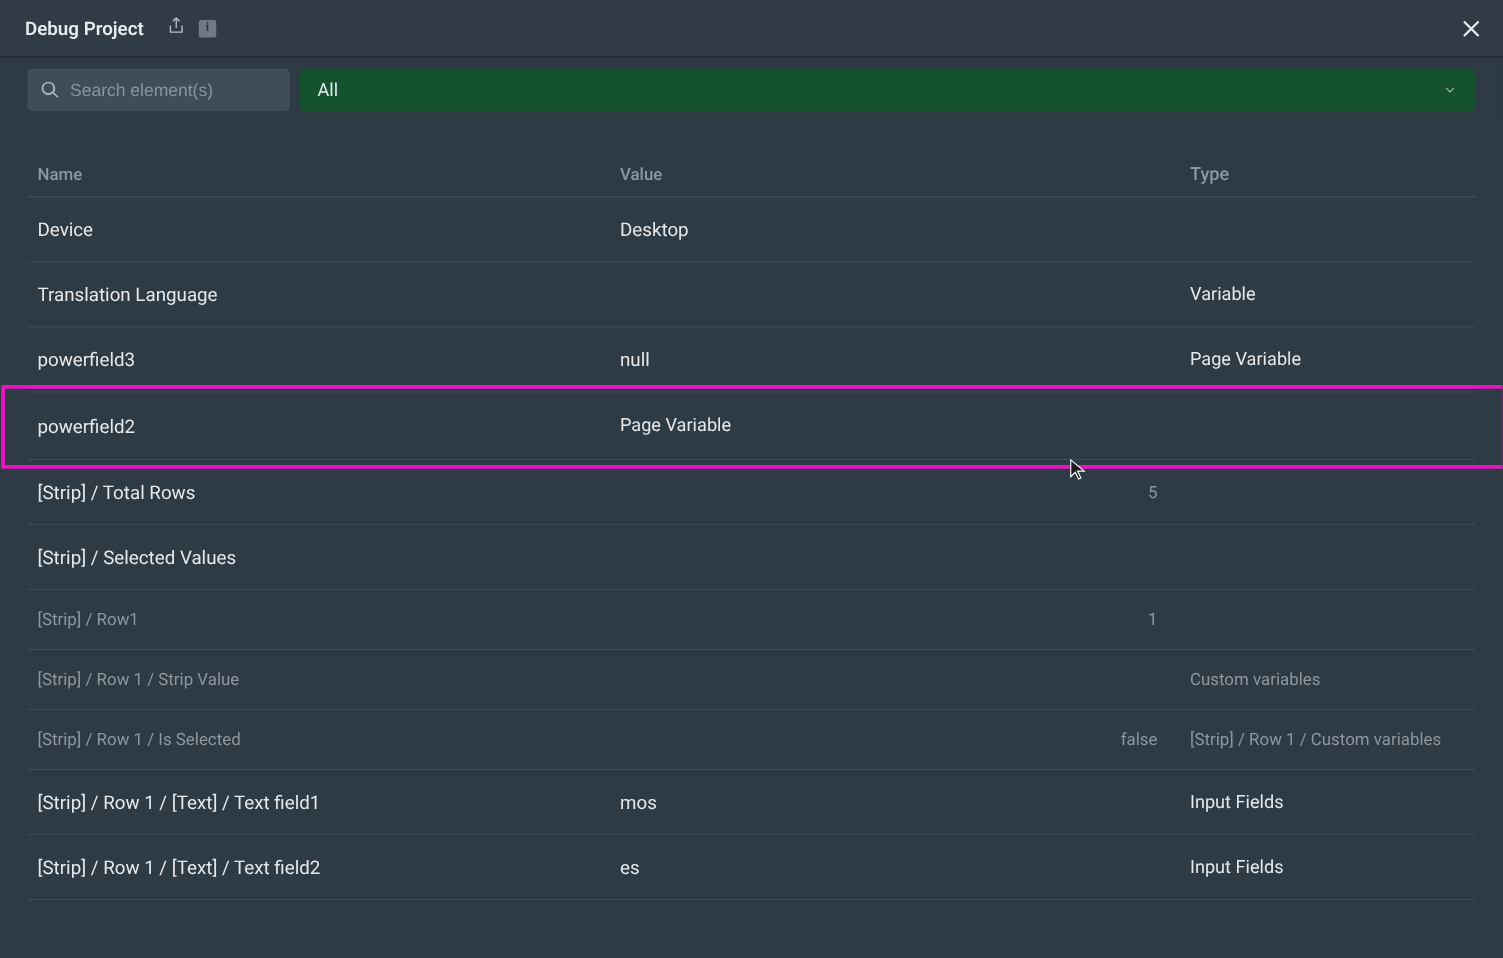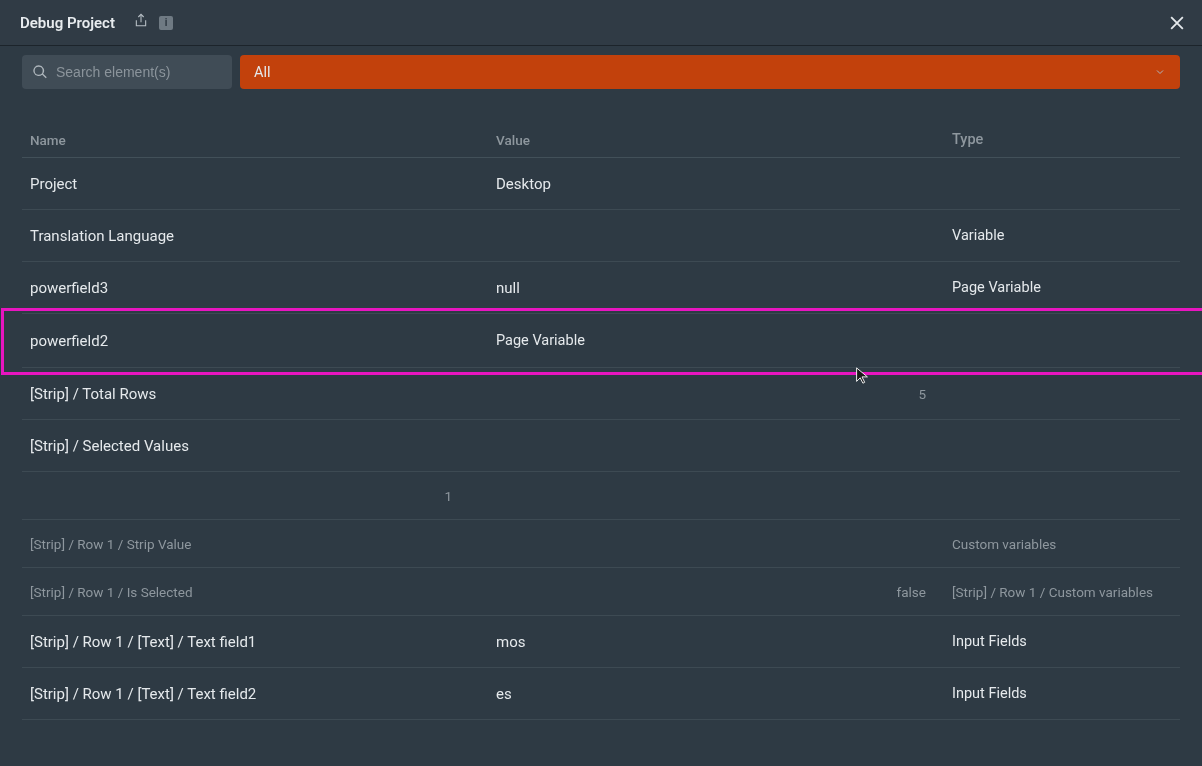--- a/index.html
+++ b/index.html
@@ -46,21 +46,21 @@
     padding: 0 10px;
   }
   .search-box svg { width: 16px; height: 16px; fill: #aeb6bc; margin-right: 8px; flex: none; }
   .search-box input {
     flex: 1; background: transparent; border: none; outline: none;
     color: #e5e9ec; font-size: 14px;
   }
   .search-box input::placeholder { color: #8b949b; }
   .filter-select {
     flex: 1; height: 34px;
-    background: #c2410c;
+    background: #14532d;
     border-radius: 4px;
     display: flex; align-items: center; justify-content: space-between;
     padding: 0 14px;
     cursor: pointer;
   }
   .filter-select span { font-size: 14.5px; color: #e5e9ec; }
   .filter-select svg { width: 12px; height: 12px; stroke: #aeb6bc; stroke-width: 2; fill: none; }
 
   
   .table-wrap { padding: 0 22px; }
@@ -146,21 +146,21 @@
 </div>
 
 <div class="table-wrap">
   <div class="thead">
     <div class="col-name">Name</div>
     <div class="col-value">Value</div>
     <div class="col-type">Type</div>
   </div>
   <div id="rows">
       <div class="row">
-        <div class="col-name">Project</div>
+        <div class="col-name">Device</div>
         <div class="col-value">Desktop</div>
         <div class="col-type"></div>
       </div>
       <div class="row">
         <div class="col-name">Translation Language</div>
         <div class="col-value"></div>
         <div class="col-type">Variable</div>
       </div>
       <div class="row">
         <div class="col-name">powerfield3</div>
@@ -176,20 +176,21 @@
         <div class="col-name">[Strip] / Total Rows</div>
         <div class="col-value val-right muted-small">5</div>
         <div class="col-type"></div>
       </div>
       <div class="row">
         <div class="col-name">[Strip] / Selected Values</div>
         <div class="col-value"></div>
         <div class="col-type"></div>
       </div>
       <div class="row" style="min-height: 48px;">
+        <div class="col-name muted-small">[Strip] / Row1</div>
         <div class="col-value muted-small val-right">1</div>
         <div class="col-type muted-small"></div>
       </div>
       <div class="row" style="min-height: 48px;">
         <div class="col-name muted-small">[Strip] / Row 1 / Strip Value</div>
         <div class="col-value muted-small"></div>
         <div class="col-type muted-small">Custom variables</div>
       </div>
       <div class="row" style="min-height: 48px;">
         <div class="col-name muted-small">[Strip] / Row 1 / Is Selected</div>

